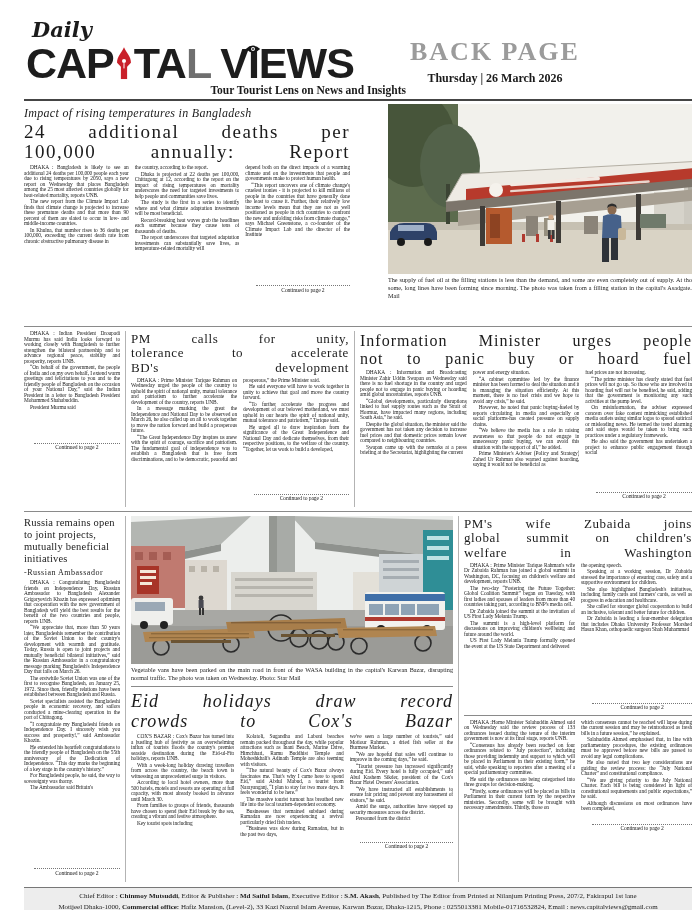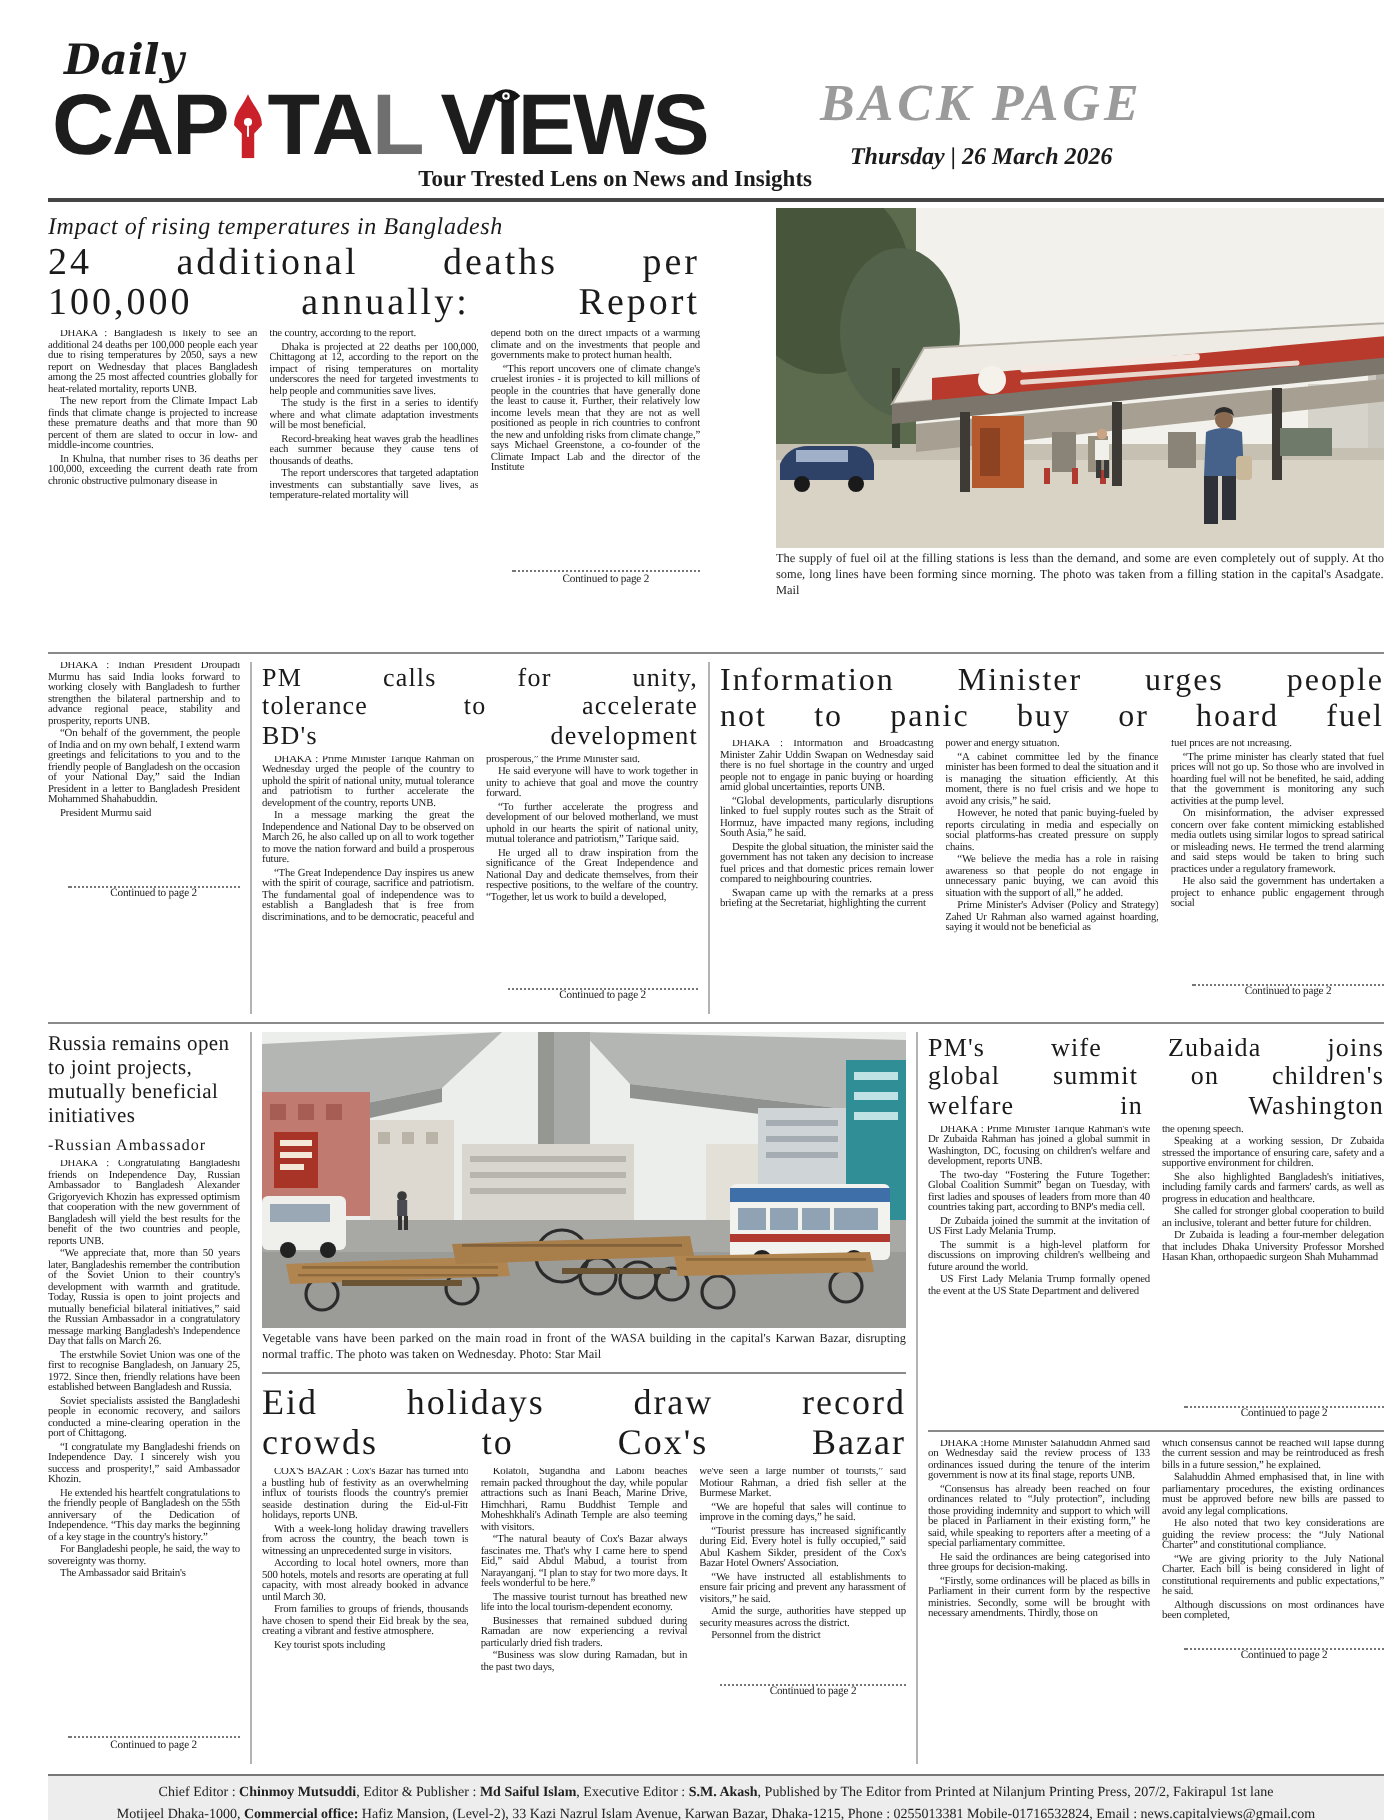--- a/index.html
+++ b/index.html
@@ -15,30 +15,30 @@
   .logo{position:relative;width:384px;}
   .daily{font-family:"DejaVu Serif",serif;font-style:italic;font-weight:bold;font-size:21px;margin-left:6px;line-height:1;}
   .title{font-family:"Liberation Sans",sans-serif;font-weight:bold;font-size:43px;line-height:0.82;letter-spacing:-1px;color:#1d1d1d;white-space:nowrap;margin-top:6px;}
   .title span{display:inline-block;}
   .title .gray{color:#6f6f6f;}
   .title .wordgap{width:9px;}
   .nibwrap{vertical-align:bottom;margin:0 1px;line-height:0;}
   .i-eye{position:relative;}
   .i-eye .eye{position:absolute;left:50%;top:-8px;transform:translateX(-50%);line-height:0;}
   .tagline{font-size:11.5px;font-weight:bold;text-align:right;margin-top:3px;padding-right:4px;}
-  .mast-right{text-align:center;padding:0 4px 10px 0;font-style:italic;}
+  .mast-right{text-align:center;padding:0 4px 10px 0;}
   .backpage{color:#9b9b9b;font-weight:bold;font-size:26px;letter-spacing:2px;line-height:1;}
   .dateline{font-size:12px;font-weight:bold;margin-top:6px;}
 
   
   .kicker{font-style:italic;font-size:12px;letter-spacing:.3px;margin:2px 0 1px;}
   h1,h2{margin:1px 0 3px;font-weight:normal;white-space:pre-line;text-align:justify;text-align-last:justify;}
   .h-xl{font-size:19px;line-height:1.06;letter-spacing:1.5px;}
   .h-lg{font-size:16px;line-height:1.1;letter-spacing:1px;}
-  .h-eid{font-size:18px;line-height:1.12;letter-spacing:1px;}
+  .h-eid{font-size:18px;line-height:1.12;letter-spacing:1px;font-style:italic;}
   .h-md{font-size:13px;line-height:1.1;letter-spacing:.6px;}
   .h-sm{font-size:10.5px;line-height:1.15;letter-spacing:.2px;text-align-last:left;}
   .byline{font-size:8px;letter-spacing:.5px;margin:1px 0 3px;}
   .body{font-size:5.4px;line-height:1.02;letter-spacing:-0.1px;}
   .body p{margin:0 0 1px;text-indent:6px;text-align:justify;}
   .body p.cont{text-indent:0;}
   .cols{display:flex;gap:6px;overflow:hidden;}
   .col{flex:1;overflow:hidden;}
   .colwrap{position:relative;}
   .continued{position:absolute;right:0;bottom:0;left:10%;background:#fff;border-top:1px dotted #777;text-align:center;font-size:5.6px;padding-top:1.5px;}
@@ -83,21 +83,21 @@
               <rect x="7.2" y="23" width="7.6" height="16" fill="#c9202a"></rect>
               <path d="M11 0 C7.5 8 2.5 11 2.5 19 L11 28 L19.5 19 C19.5 11 14.5 8 11 0 Z" fill="#c9202a"></path>
               <circle cx="11" cy="17" r="2.5" fill="#fff"></circle>
               <rect x="10.4" y="19.5" width="1.2" height="6.5" fill="#fff"></rect>
             </svg></span><span>TA</span><span class="gray">L</span><span class="wordgap"></span><span>V</span><span class="i-eye"><span class="eye"><svg viewBox="0 0 20 10" width="16" height="8">
                 <path d="M1 5 Q10 -3.5 19 5 Q10 13.5 1 5 Z" fill="#141414"></path>
                 <circle cx="10" cy="5" r="2.4" fill="#fff"></circle>
                 <circle cx="10" cy="5" r="1.1" fill="#141414"></circle>
               </svg></span><span>I</span></span><span>EWS</span>
       </div>
-      <div class="tagline">Tour Trested Lens on News and Insights</div>
+      <div class="tagline">Tour Tourist Lens on News and Insights</div>
     </div>
     <div class="mast-right">
       <div class="backpage">BACK PAGE</div>
       <div class="dateline">Thursday | 26 March 2026</div>
     </div>
   </header>
   <div class="hrule"></div>
 
   <section class="s1 row">
     <div class="s1-left">

